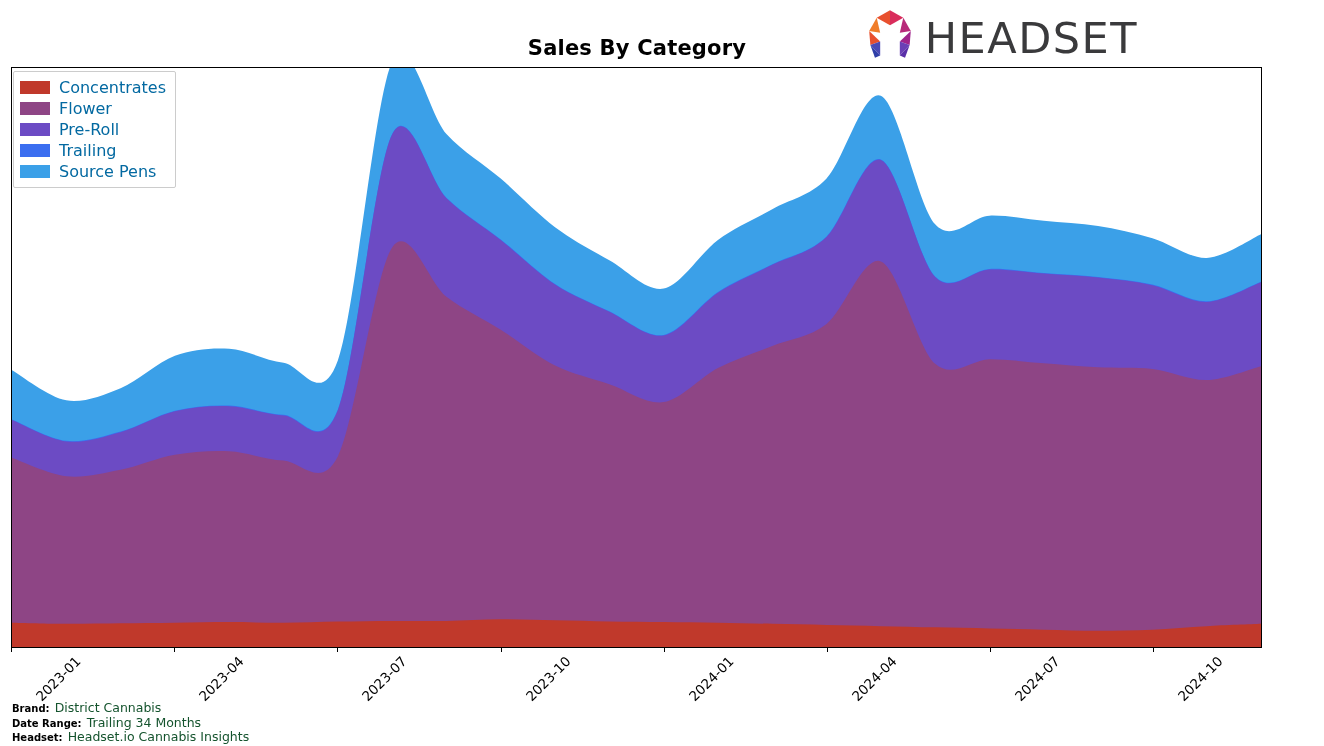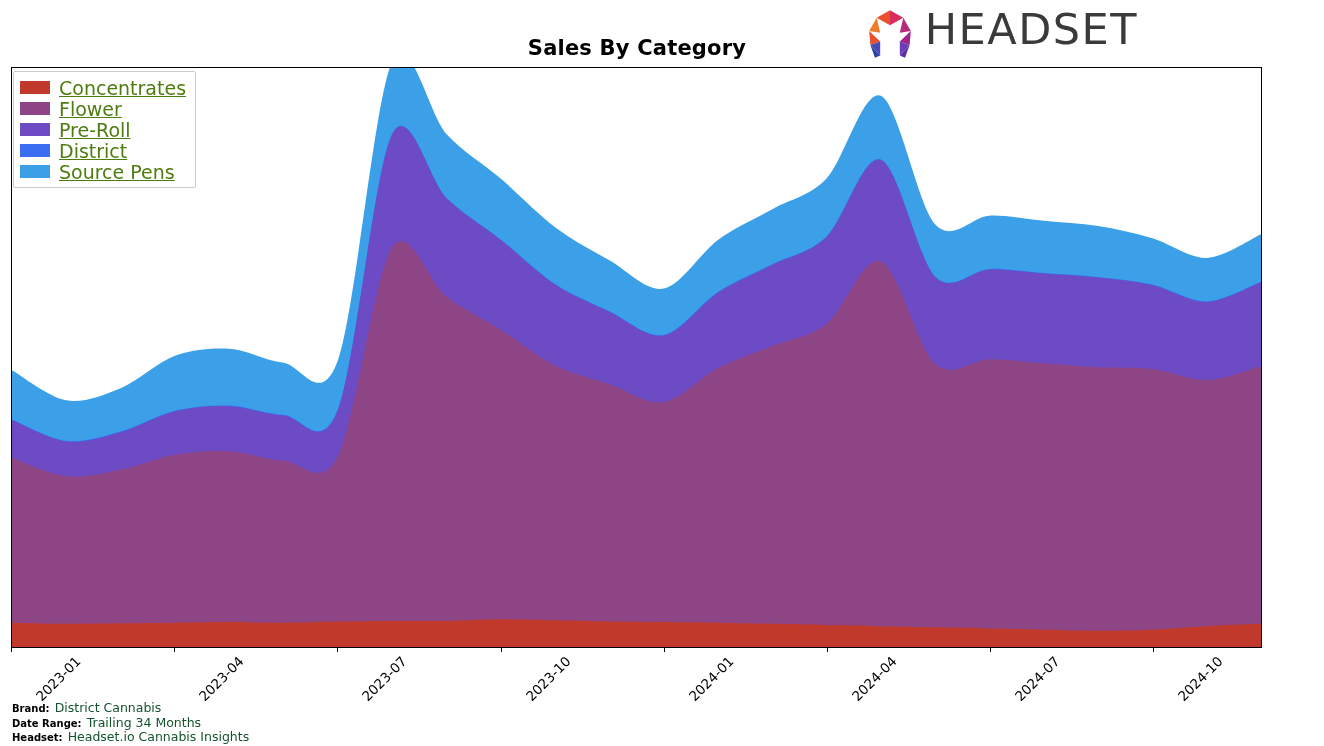--- a/index.html
+++ b/index.html
@@ -27,21 +27,21 @@
     font-weight: bold;
     color: #000000;
     letter-spacing: 0.2px;
   }
 
   
   #logo {
     position: absolute;
     right: 8px; top: 8px;
     display: flex;
-    align-items: flex-start;
+    align-items: flex-end;
     gap: 6px;
   }
   #logo-mark { width: 58px; height: 52px; display: block; }
   #logo-text {
     font-size: 43px;
     font-weight: 400;
     color: #3a3a3c;
     letter-spacing: 1.5px;
     font-family: "DejaVu Sans", "Liberation Sans", sans-serif;
     line-height: 1;
@@ -72,24 +72,23 @@
     display: flex;
     align-items: center;
     height: 21px;
   }
   .legend-swatch {
     width: 30px; height: 13px;
     margin-right: 9px;
     flex: 0 0 auto;
   }
   .legend-label {
-    font-size: 19px;
-    color: #4d7c0f;
+    font-size: 16px;
+    color: #0369a1;
     white-space: nowrap;
-    text-decoration: underline;
   }
 
   
   .xtick-mark {
     position: absolute;
     width: 1px; height: 4px;
     background: #000000;
     top: 648px;
   }
   .xtick-label {
@@ -165,21 +164,21 @@
       <div class="legend-row">
         <span class="legend-swatch" style="background: rgb(142, 69, 133);"></span>
         <span class="legend-label">Flower</span>
       </div>
       <div class="legend-row">
         <span class="legend-swatch" style="background: rgb(108, 75, 196);"></span>
         <span class="legend-label">Pre-Roll</span>
       </div>
       <div class="legend-row">
         <span class="legend-swatch" style="background: rgb(59, 110, 240);"></span>
-        <span class="legend-label">District</span>
+        <span class="legend-label">Trailing</span>
       </div>
       <div class="legend-row">
         <span class="legend-swatch" style="background: rgb(59, 160, 232);"></span>
         <span class="legend-label">Source Pens</span>
       </div>
     </div>
 
   <div id="xaxis">
       <div class="xtick-mark" style="left: 11px;"></div>
       <div class="xtick-label" style="left: 16px;">2023-01</div>

